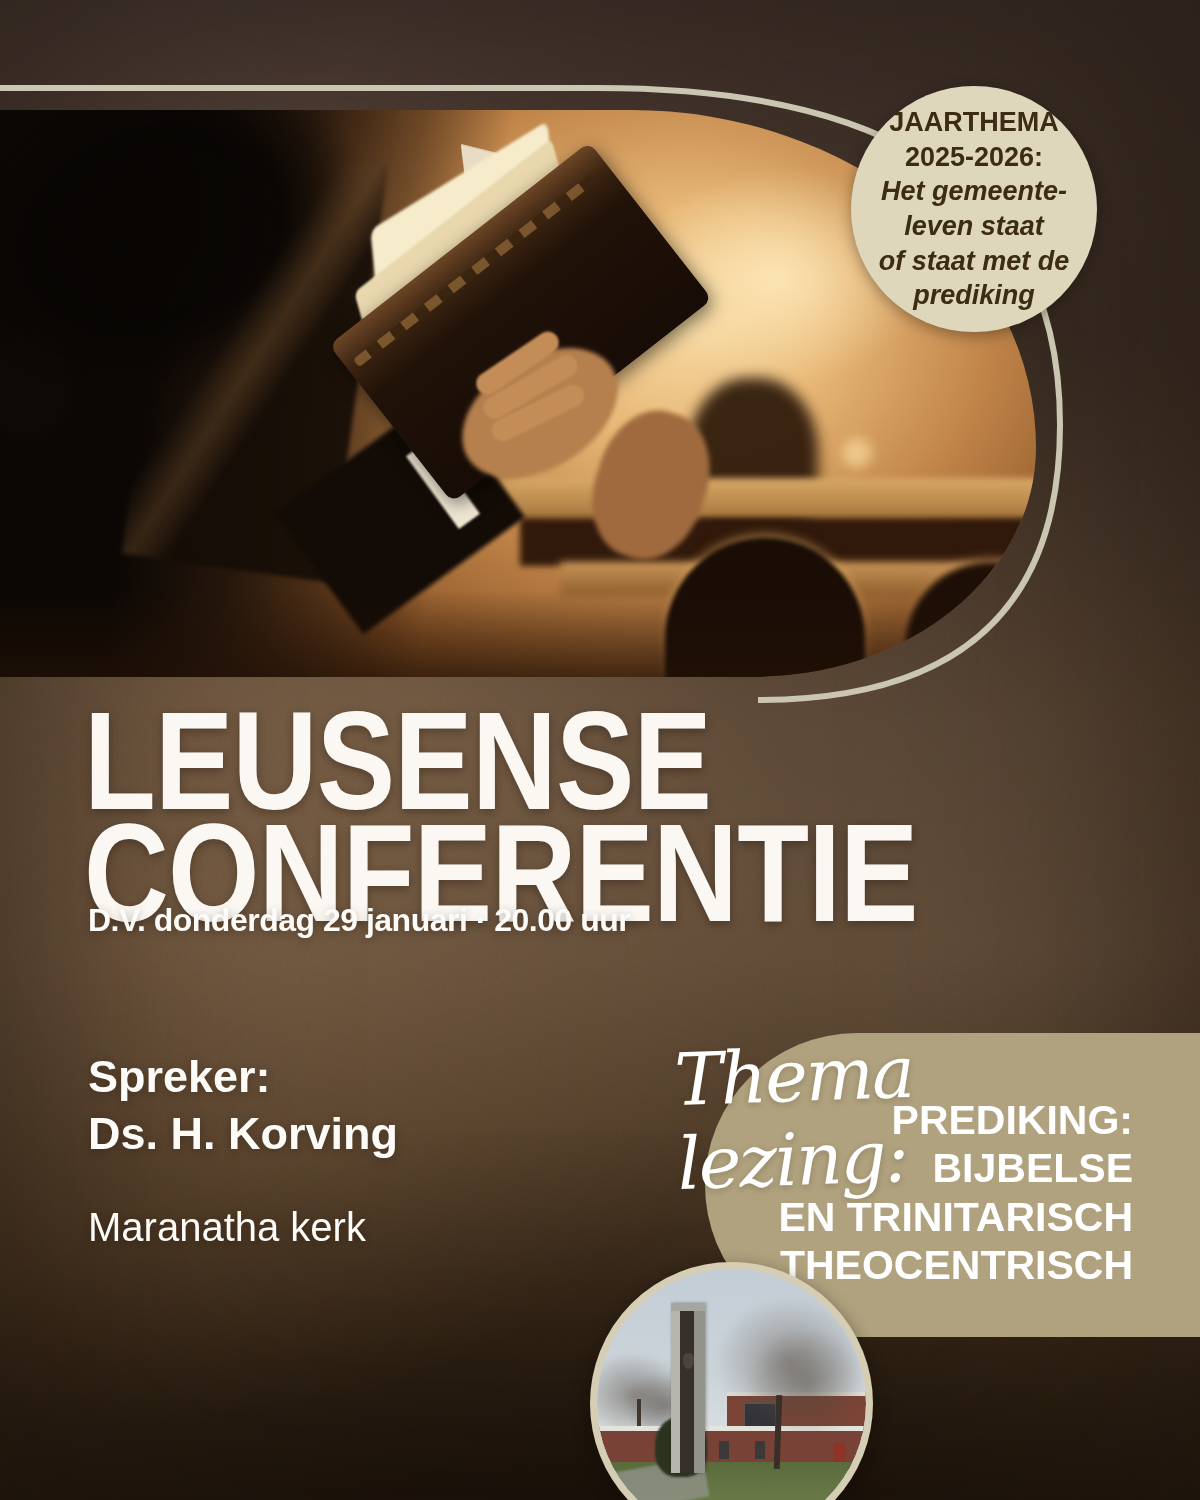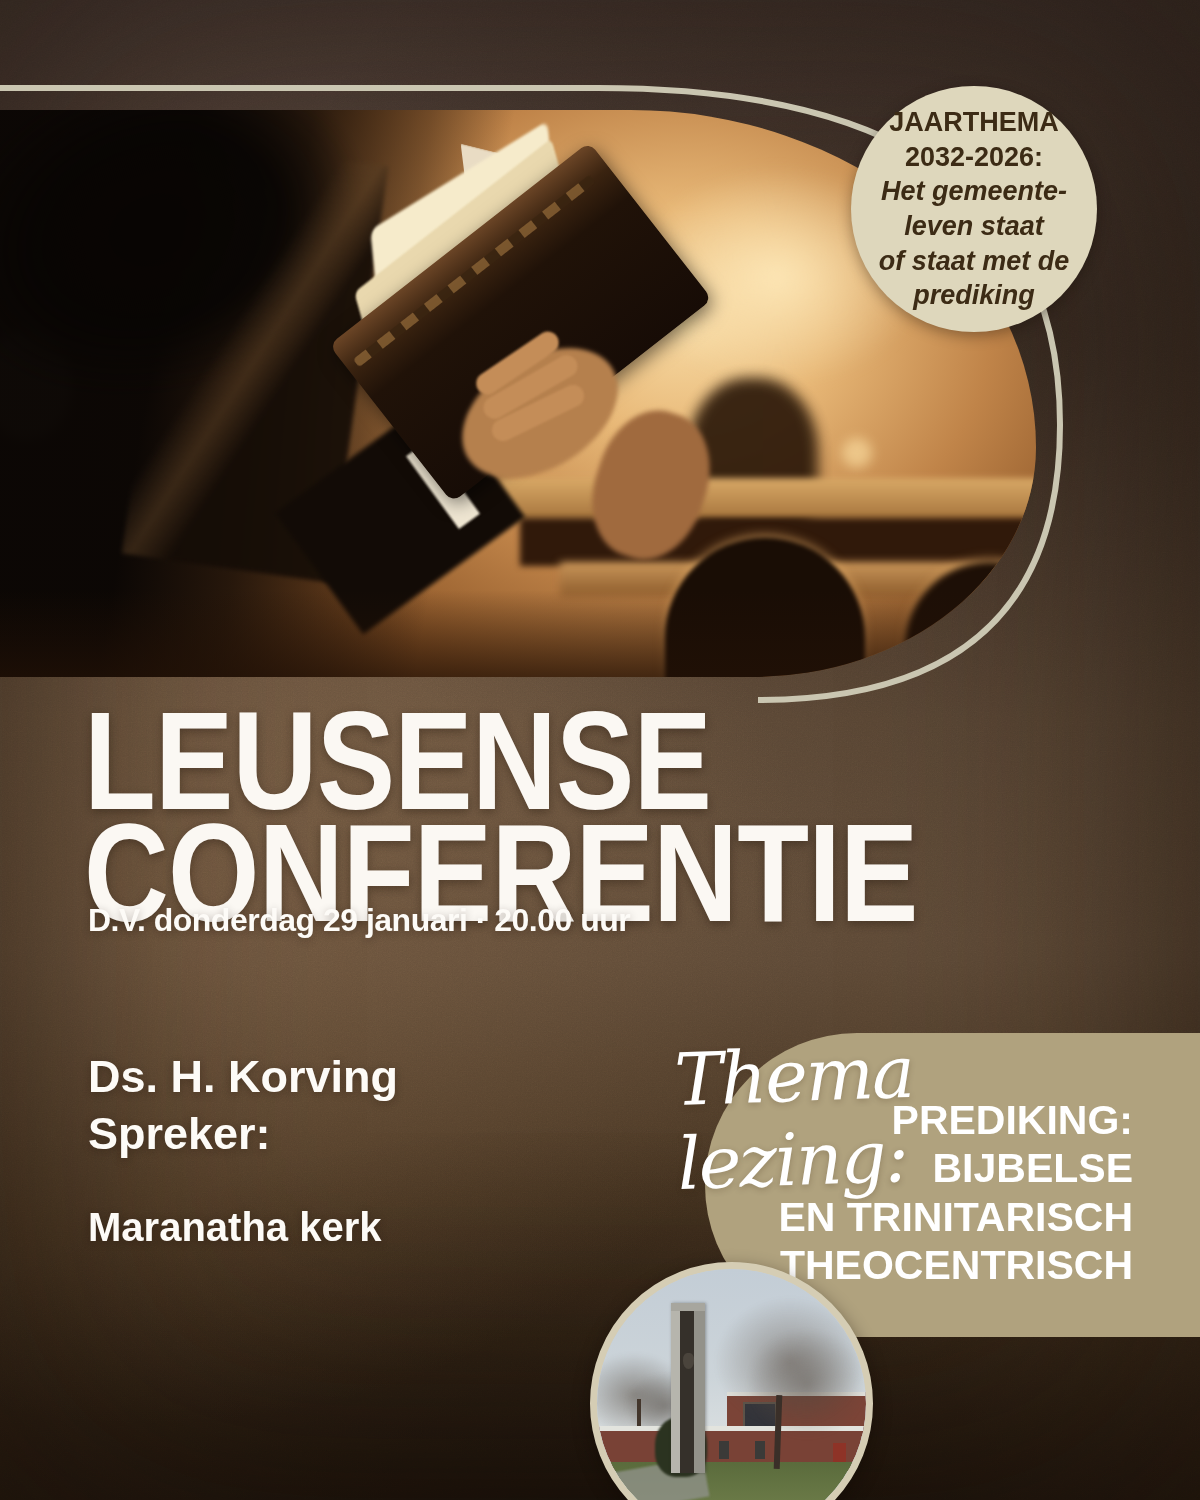--- a/index.html
+++ b/index.html
@@ -69,21 +69,21 @@
     text-align:center;font-weight:700;font-size:27px;line-height:1.28;box-shadow:0 4px 14px rgba(20,12,6,.35);
   }
   .badge .it{font-style:italic;}
 
   
   .title{position:absolute;left:84px;top:705px;color:#fbf8f3;font-weight:700;font-size:140px;line-height:.8;
     transform:scaleX(.84);transform-origin:left top;letter-spacing:-1px;text-shadow:0 3px 10px rgba(25,14,6,.35);}
   .dateline{position:absolute;left:88px;top:902px;color:#fdfbf7;font-weight:700;font-size:32px;letter-spacing:-.5px;text-shadow:0 2px 8px rgba(25,14,6,.3);}
   .speaker{position:absolute;left:88px;top:1048px;color:#fdfbf7;font-weight:700;font-size:45px;line-height:1.27;text-shadow:0 2px 8px rgba(25,14,6,.3);}
   .venue{position:absolute;left:88px;top:1206px;color:#fdfbf7;font-size:40px;line-height:1.05;text-shadow:0 2px 8px rgba(25,14,6,.3);}
-  .venue .v-name{font-weight:700;text-align:center;}
+  .venue .v-name{font-weight:400;text-align:center;}
   .venue .v-it{font-style:italic;font-weight:400;}
   .website{position:absolute;left:88px;top:1428px;color:#f2ede2;font-size:29px;font-weight:400;letter-spacing:.12em;text-shadow:0 2px 6px rgba(25,14,6,.4);}
 
   
   .panel{position:absolute;left:705px;top:1033px;width:495px;height:304px;background:#b0a27e;border-radius:152px 0 0 152px;}
   .theme-script{position:absolute;left:676px;top:1030px;width:460px;color:#ffffff;
     font-family:"DejaVu Serif",serif;font-style:italic;font-size:72px;letter-spacing:-2px;transform:rotate(-2deg);
     text-shadow:0 2px 6px rgba(60,40,20,.25);}
   .theme-lines{position:absolute;right:67px;top:1096px;color:#ffffff;font-weight:700;font-size:41px;line-height:1.18;text-align:right;letter-spacing:0;}
 
@@ -160,36 +160,36 @@
     <div class="ph-hand"></div>
     <div class="finger fg1"></div>
     <div class="finger fg2"></div>
     <div class="finger fg3"></div>
     <div class="ph-hand2"></div>
     <div class="ph-floor"></div>
   </div>
 
   <div class="badge">
     <div>JAARTHEMA</div>
-    <div>2032-2026:</div>
+    <div>2025-2026:</div>
     <div class="it">Het gemeente-</div>
     <div class="it">leven staat</div>
     <div class="it">of staat met de</div>
     <div class="it">prediking</div>
   </div>
 
   <div class="title">
     <div>LEUSENSE</div>
     <div>CONFERENTIE</div>
   </div>
   <div class="dateline">D.V. donderdag 29 januari  ·  20.00 uur</div>
 
   <div class="speaker">
+    <div>Spreker:</div>
     <div>Ds. H. Korving</div>
-    <div>Spreker:</div>
   </div>
 
   <div class="venue">
     <div class="v-name">Maranatha kerk</div>
   </div>
 
   <div class="panel"></div>
   <div class="theme-script">Thema lezing:</div>
   <div class="theme-lines">
     <div>PREDIKING:</div>

